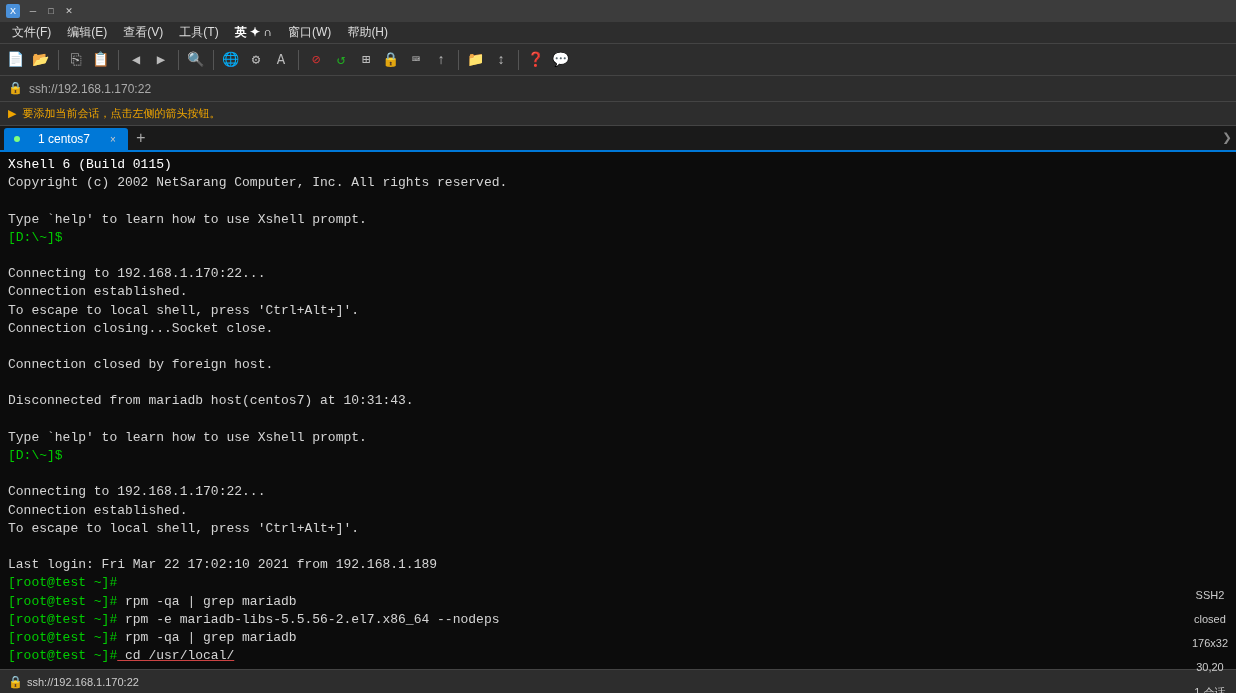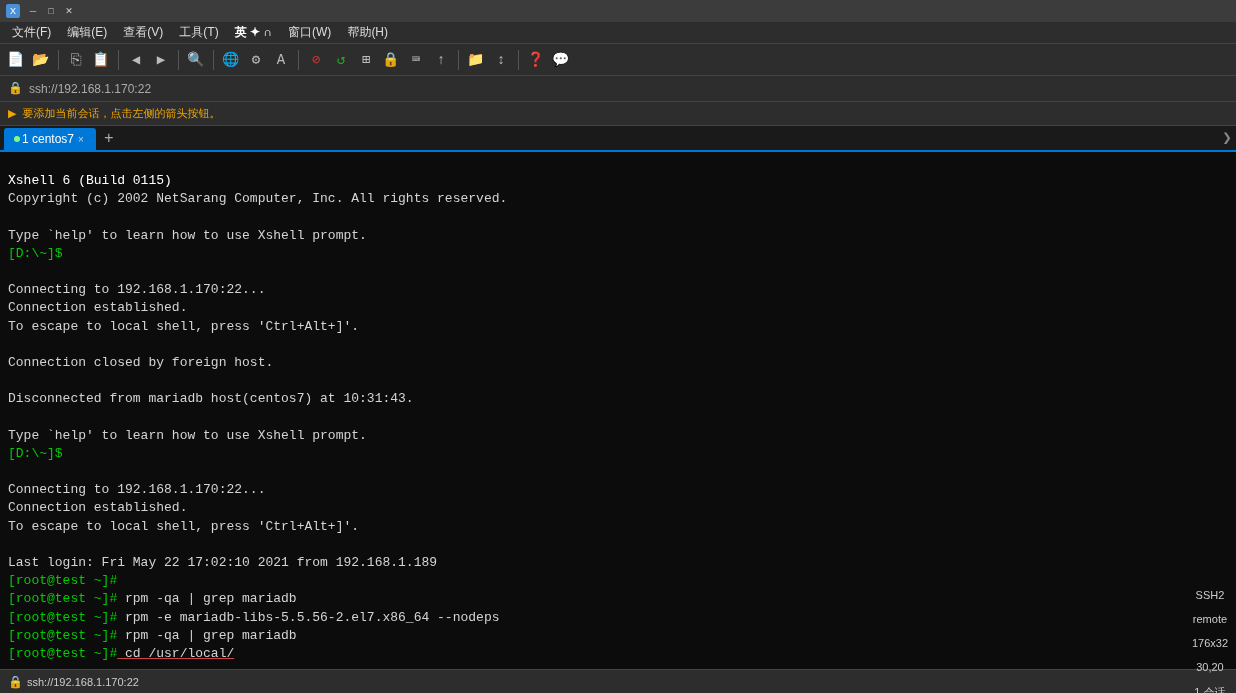--- a/index.html
+++ b/index.html
@@ -138,21 +138,21 @@
     }
     .tab {
       height: 22px;
       padding: 0 10px;
       display: flex;
       align-items: center;
       font-family: 'Microsoft YaHei', Arial, sans-serif;
       font-size: 12px;
       cursor: pointer;
       border-radius: 3px 3px 0 0;
-      gap: 2px;
+      gap: 18px;
       position: relative;
       justify-content: space-between;
     }
     .tab.active {
       background: #0078d7;
       color: #fff;
     }
     .tab .tab-dot {
       width: 6px; height: 6px;
       border-radius: 50%;
@@ -179,21 +179,21 @@
       transform: translateY(-50%);
       color: #888;
       font-size: 16px;
       cursor: pointer;
     }
 
     
     #terminal {
       background: #0c0c0c;
       flex: 1;
-      padding: 20px 8px;
+      padding: 4px 8px;
       color: #d4d4d4;
       font-size: 13px;
       line-height: 1.4;
       overflow: hidden;
       height: calc(693px - 22px - 22px - 32px - 26px - 24px - 26px - 24px);
       font-family: Liberation Mono, monospace;
     }
     .term-line { white-space: pre; }
     .term-green { color: #00cc00; }
     .term-white { color: #ffffff; }
@@ -317,50 +317,51 @@
   <div id="terminal">
     <div class="term-line"><span class="term-white">Xshell 6 (Build 0115)</span></div>
     <div class="term-line"><span>Copyright (c) 2002 NetSarang Computer, Inc. All rights reserved.</span></div>
     <div class="term-line">&nbsp;</div>
     <div class="term-line"><span>Type `help' to learn how to use Xshell prompt.</span></div>
     <div class="term-line"><span class="term-green">[D:\~]$</span></div>
     <div class="term-line">&nbsp;</div>
     <div class="term-line"><span>Connecting to 192.168.1.170:22...</span></div>
     <div class="term-line"><span>Connection established.</span></div>
     <div class="term-line"><span>To escape to local shell, press 'Ctrl+Alt+]'.</span></div>
+    <div class="term-line"><span>Connection closing...Socket close.</span></div>
     <div class="term-line">&nbsp;</div>
     <div class="term-line"><span>Connection closed by foreign host.</span></div>
     <div class="term-line">&nbsp;</div>
     <div class="term-line"><span>Disconnected from mariadb host(centos7) at 10:31:43.</span></div>
     <div class="term-line">&nbsp;</div>
     <div class="term-line"><span>Type `help' to learn how to use Xshell prompt.</span></div>
     <div class="term-line"><span class="term-green">[D:\~]$</span></div>
     <div class="term-line">&nbsp;</div>
     <div class="term-line"><span>Connecting to 192.168.1.170:22...</span></div>
     <div class="term-line"><span>Connection established.</span></div>
     <div class="term-line"><span>To escape to local shell, press 'Ctrl+Alt+]'.</span></div>
     <div class="term-line">&nbsp;</div>
-    <div class="term-line"><span>Last login: Fri May 22 17:02:10 2021 from 192.168.1.189</span></div>
+    <div class="term-line"><span>Last login: Fri Mar 22 17:02:10 2021 from 192.168.1.189</span></div>
     <div class="term-line"><span class="term-green">[root@test ~]#</span></div>
     <div class="term-line"><span class="term-green">[root@test ~]#</span><span> rpm -qa | grep mariadb</span></div>
     <div class="term-line"><span class="term-green">[root@test ~]#</span><span> rpm -e mariadb-libs-5.5.56-2.el7.x86_64 --nodeps</span></div>
     <div class="term-line"><span class="term-green">[root@test ~]#</span><span> rpm -qa | grep mariadb</span></div>
     <div class="term-line"><span class="term-green">[root@test ~]#</span><span style="text-decoration:underline;text-decoration-color:#cc4444;"> cd /usr/local/</span></div>
 
   </div>
 </div>
 
 <div id="status-bar">
   <div class="status-left">
     <span class="status-lock">🔒</span>
     <span class="status-item">ssh://192.168.1.170:22</span>
   </div>
   <div class="status-right">
     <span class="status-item">SSH2</span>
-    <span class="status-item">remote</span>
+    <span class="status-item">closed</span>
     <span class="status-item">176x32</span>
     <span class="status-item">30,20</span>
     <span class="status-item">1 会话</span>
     <div class="status-arrows">
       <span class="status-arrow">↑</span>
       <span class="status-arrow">↓</span>
     </div>
     <span class="status-cap">CAP</span>
     <span class="status-item">NU</span>
   </div>

